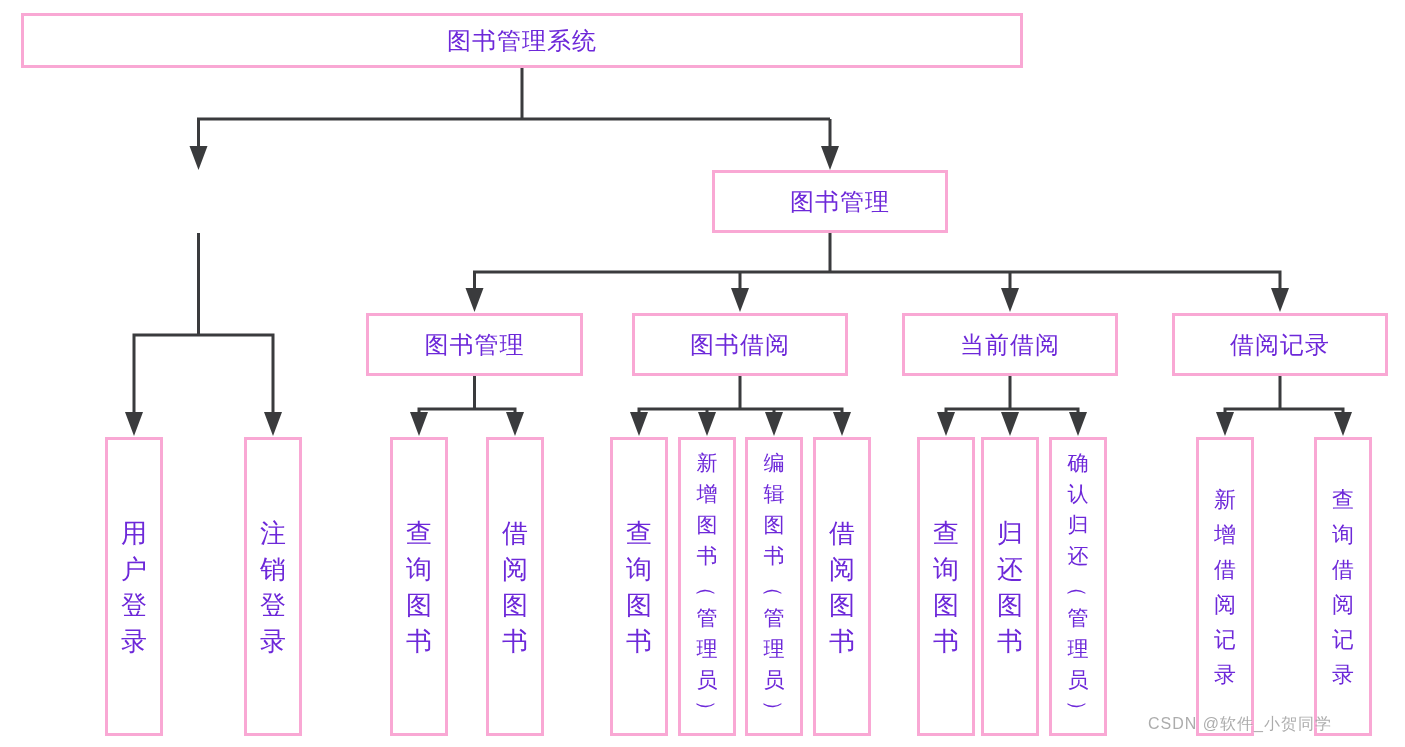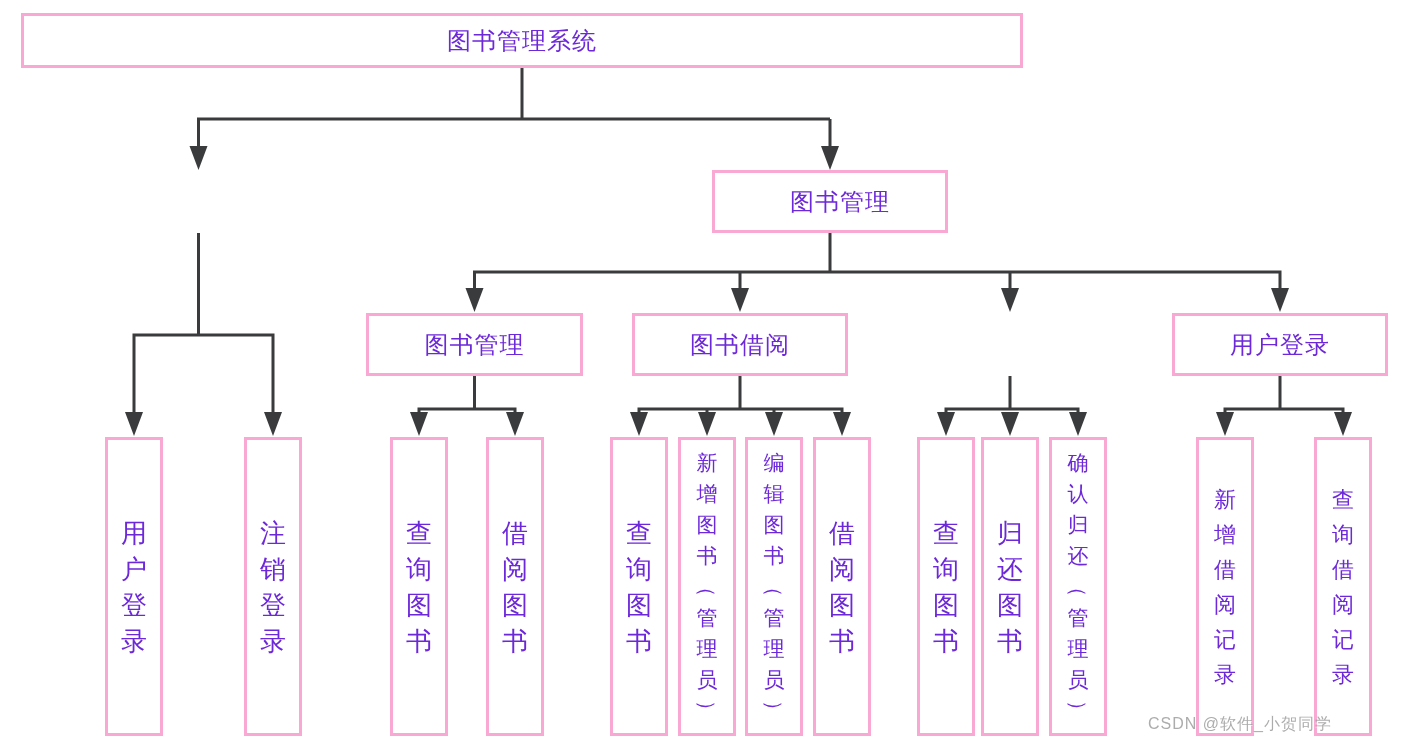--- a/index.html
+++ b/index.html
@@ -116,22 +116,25 @@
   <div class="node" style="left:712px; top:170px; width:236px; height:63px;padding-left:20px;">
     <span class="hlabel">图书管理</span>
   </div>
 
   <div class="node" style="left:366px; top:313px; width:217px; height:63px;">
     <span class="hlabel">图书管理</span>
   </div>
   <div class="node" style="left:632px; top:313px; width:216px; height:63px;">
     <span class="hlabel">图书借阅</span>
   </div>
+  <div class="node" style="left:902px; top:313px; width:216px; height:63px;">
+    <span class="hlabel">当前借阅</span>
+  </div>
   <div class="node" style="left:1172px; top:313px; width:216px; height:63px;">
-    <span class="hlabel">用户登录</span>
+    <span class="hlabel">借阅记录</span>
   </div>
 
   <div class="node leaf sz4" style="left:105px; top:437px; width:58px; height:299px;">
       <span class="vch">用</span>
       <span class="vch">户</span>
       <span class="vch">登</span>
       <span class="vch">录</span>
     </div>
   <div class="node leaf sz4" style="left:244px; top:437px; width:58px; height:299px;">
       <span class="vch">注</span>

